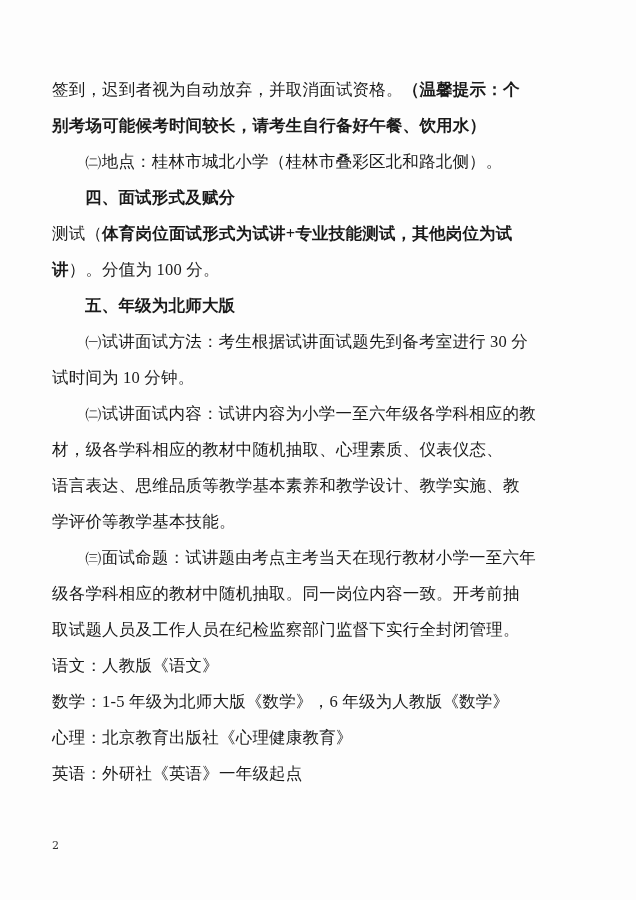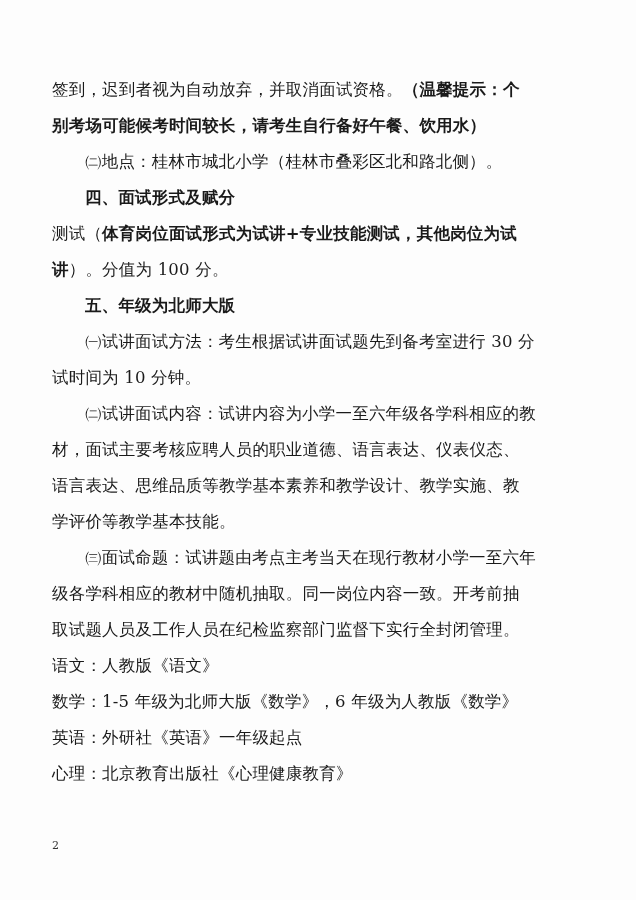--- a/index.html
+++ b/index.html
@@ -24,20 +24,21 @@
   }
   .doc-body {
     font-size: 16.5px;
     line-height: 36px;
     letter-spacing: 0.2px;
     text-align: justify;
   }
   p.para {
     margin: 0;
     padding: 0;
+    font-family: Liberation Serif, serif;
   }
   .indent {
     text-indent: 2em;
   }
   .bold {
     font-weight: bold;
   }
   .heading {
     font-weight: bold;
     text-indent: 2em;
@@ -65,25 +66,25 @@
       <p class="para flush"><span class="seg">签到，迟到者视为自动放弃，并取消面试资格。</span><span class="seg bold">（温馨提示：个</span></p>
       <p class="para flush"><span class="seg bold">别考场可能候考时间较长，请考生自行备好午餐、饮用水）</span></p>
       <p class="para indent"><span class="seg">㈡地点：桂林市城北小学（桂林市叠彩区北和路北侧）。</span></p>
       <p class="para heading"><span class="seg bold">四、面试形式及赋分</span></p>
       <p class="para flush"><span class="seg">测试（</span><span class="seg bold">体育岗位面试形式为试讲+专业技能测试，其他岗位为试</span></p>
       <p class="para flush"><span class="seg bold">讲</span><span class="seg">）。分值为 100 分。</span></p>
       <p class="para heading"><span class="seg bold">五、年级为北师大版</span></p>
       <p class="para indent"><span class="seg">㈠试讲面试方法：考生根据试讲面试题先到备考室进行 30 分</span></p>
       <p class="para flush"><span class="seg">试时间为 10 分钟。</span></p>
       <p class="para indent"><span class="seg">㈡试讲面试内容：试讲内容为小学一至六年级各学科相应的教</span></p>
-      <p class="para flush"><span class="seg">材，面试主要考核应聘人员的职业道德、语言表达、仪表仪态、</span></p>
+      <p class="para flush"><span class="seg">材，级各学科相应的教材中随机抽取、心理素质、仪表仪态、</span></p>
       <p class="para flush"><span class="seg">语言表达、思维品质等教学基本素养和教学设计、教学实施、教</span></p>
       <p class="para flush"><span class="seg">学评价等教学基本技能。</span></p>
       <p class="para indent"><span class="seg">㈢面试命题：试讲题由考点主考当天在现行教材小学一至六年</span></p>
       <p class="para flush"><span class="seg">级各学科相应的教材中随机抽取。同一岗位内容一致。开考前抽</span></p>
       <p class="para flush"><span class="seg">取试题人员及工作人员在纪检监察部门监督下实行全封闭管理。</span></p>
       <p class="para flush"><span class="seg">语文：人教版《语文》</span></p>
       <p class="para flush"><span class="seg">数学：1-5 年级为北师大版《数学》，6 年级为人教版《数学》</span></p>
+      <p class="para flush"><span class="seg">心理：北京教育出版社《心理健康教育》</span></p>
       <p class="para flush"><span class="seg">英语：外研社《英语》一年级起点</span></p>
-      <p class="para flush"><span class="seg">心理：北京教育出版社《心理健康教育》</span></p>
     </div>
   <div class="page-number">2</div>
 </div>
 
 </body></html>

